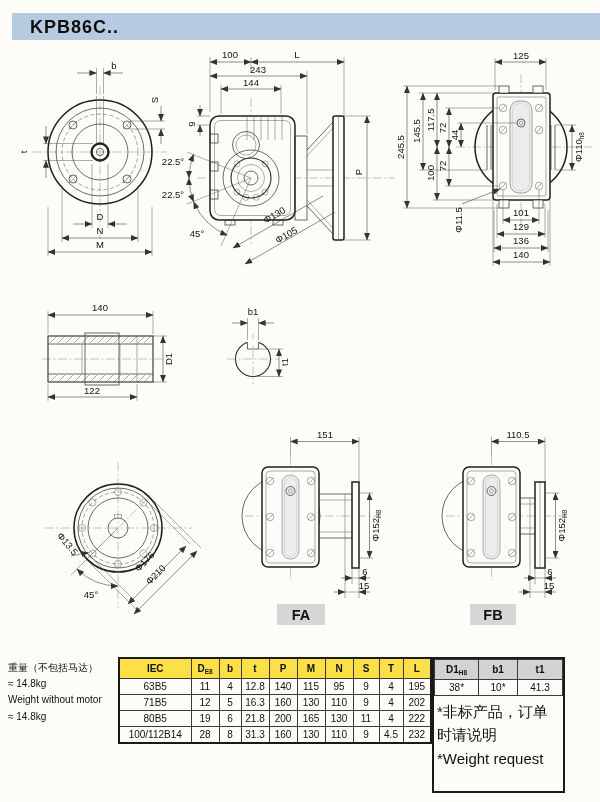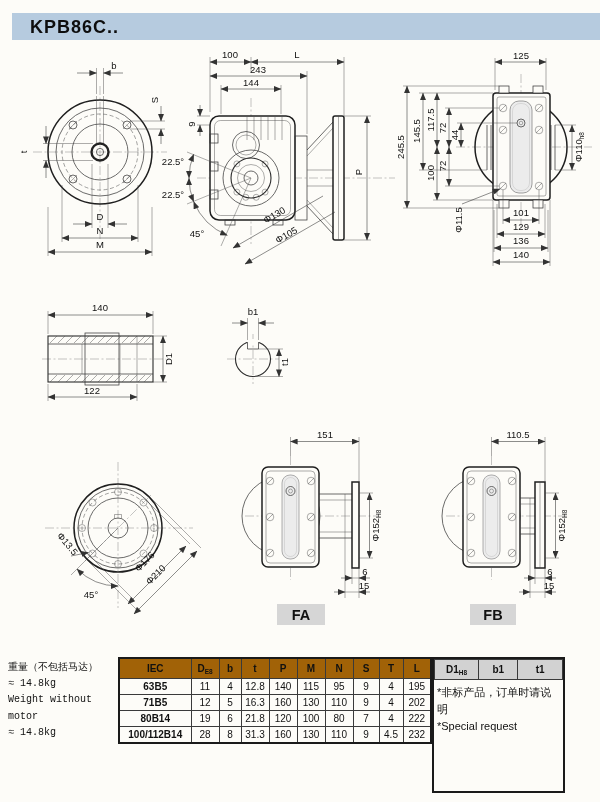--- a/index.html
+++ b/index.html
@@ -13,31 +13,31 @@
   svg text.big{font-size:14.5px;font-weight:bold;}
   svg tspan.sub{font-size:6.5px;}
   .ol{fill:none;stroke:#1f1f1f;stroke-width:1.5;}
   .ml{fill:none;stroke:#2a2a2a;stroke-width:1.1;}
   .tl{fill:none;stroke:#3a3a3a;stroke-width:0.75;}
   .xl{fill:none;stroke:#4a4a4a;stroke-width:0.45;}
   .cl{fill:none;stroke:#8a8a8a;stroke-width:0.5;stroke-dasharray:9 2.5 2 2.5;}
   .dc{fill:none;stroke:#555;stroke-width:0.55;stroke-dasharray:4 2.5;}
   .dim{fill:none;stroke:#2f2f2f;stroke-width:0.55;}
   .fb{fill:#fdfcf8;}
-  .weight{position:absolute;left:8px;top:660px;width:108px;font-size:10px;line-height:1.62;color:#111;font-family:Liberation Mono, monospace;}
+  .weight{position:absolute;left:8px;top:660px;width:108px;font-size:10px;line-height:1.62;color:#111;}
   table.mt{position:absolute;left:118px;top:657px;border-collapse:collapse;border:2px solid #1a1a1a;}
   table.mt th,table.mt td{border:1px solid #3a3a3a;font-size:10px;text-align:center;padding:0;height:15px;color:#111;}
-  table.mt thead th{background:#a16207;font-weight:bold;height:19px;}
-  table.mt td:first-child{font-weight:bold;}
+  table.mt thead th{background:#fde047;font-weight:bold;height:19px;}
+  table.mt td:first-child{font-weight:normal;}
   sub{font-size:6.5px;vertical-align:-2px;}
   .rtbox{position:absolute;left:432px;top:657px;width:133px;height:136px;border:2px solid #1a1a1a;box-sizing:border-box;}
   table.rt{border-collapse:collapse;width:100%;}
   table.rt th,table.rt td{border:1px solid #3a3a3a;font-size:10px;text-align:center;padding:0;height:15px;color:#111;}
   table.rt thead th{background:#d2d2d2;font-weight:bold;height:19px;}
-  .note{font-size:11px;line-height:1.55;padding:4px 3px;color:#111;text-align:left;}
+  .note{font-size:15px;line-height:1.55;padding:4px 3px;color:#111;text-align:left;}
 </style>
 </head>
 <body>
 
 <div class="page">
 
   <div class="band">
     <span class="t">KPB86C..</span>
   </div>
 
@@ -429,28 +429,28 @@
           <td>5</td>
           <td>16.3</td>
           <td>160</td>
           <td>130</td>
           <td>110</td>
           <td>9</td>
           <td>4</td>
           <td>202</td>
         </tr>
         <tr>
-          <td>80B14</td>
+          <td>80B5</td>
           <td>19</td>
           <td>6</td>
           <td>21.8</td>
-          <td>120</td>
-          <td>100</td>
-          <td>80</td>
-          <td>7</td>
+          <td>200</td>
+          <td>165</td>
+          <td>130</td>
+          <td>11</td>
           <td>4</td>
           <td>222</td>
         </tr>
         <tr>
           <td>100/112B14</td>
           <td>28</td>
           <td>8</td>
           <td>31.3</td>
           <td>160</td>
           <td>130</td>
@@ -470,21 +470,26 @@
           <col style="width:46px">
         </colgroup>
       <thead>
         <tr>
           <th><span>D1</span><sub>H8</sub></th>
           <th>b1</th>
           <th>t1</th>
         </tr>
       </thead>
       <tbody>
+          <tr>
+            <td>38*</td>
+            <td>10*</td>
+            <td>41.3</td>
+          </tr>
         </tbody>
     </table>
     <div class="note">
       <div>*非标产品，订单时请说明</div>
-      <div>*Special request</div>
+      <div>*Weight request</div>
     </div>
   </div>
 
 </div>
 
 </body></html>

